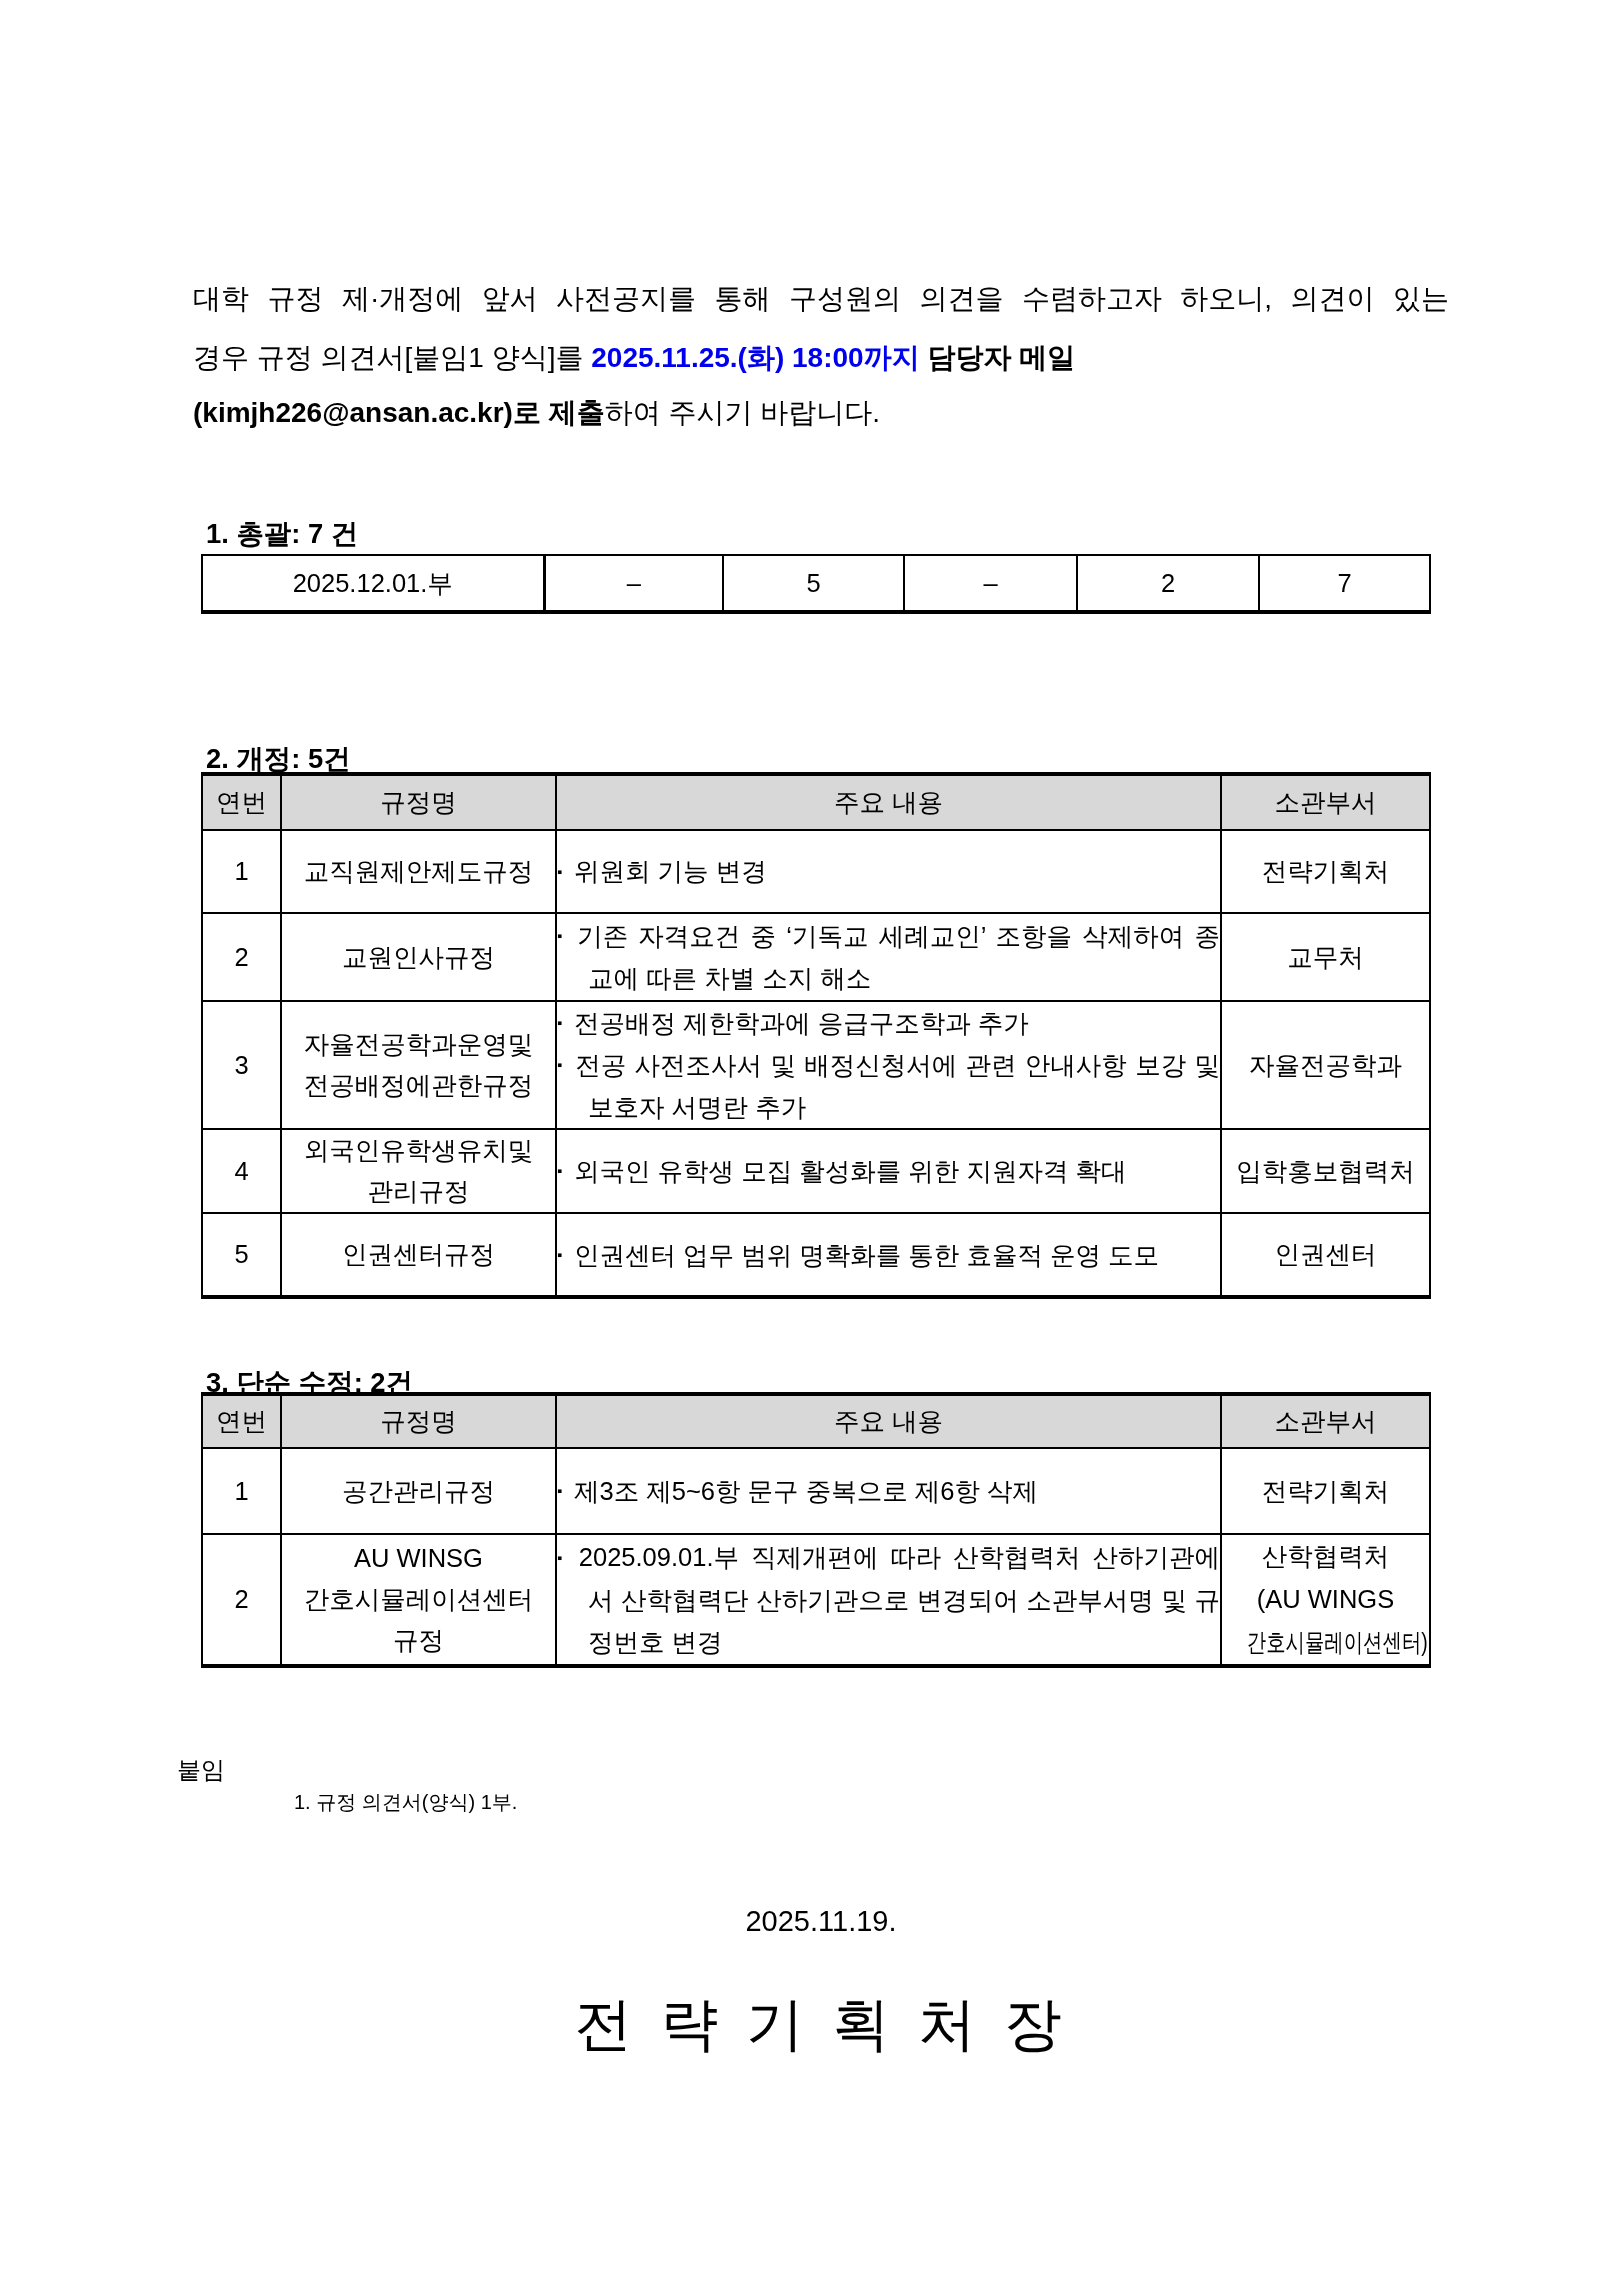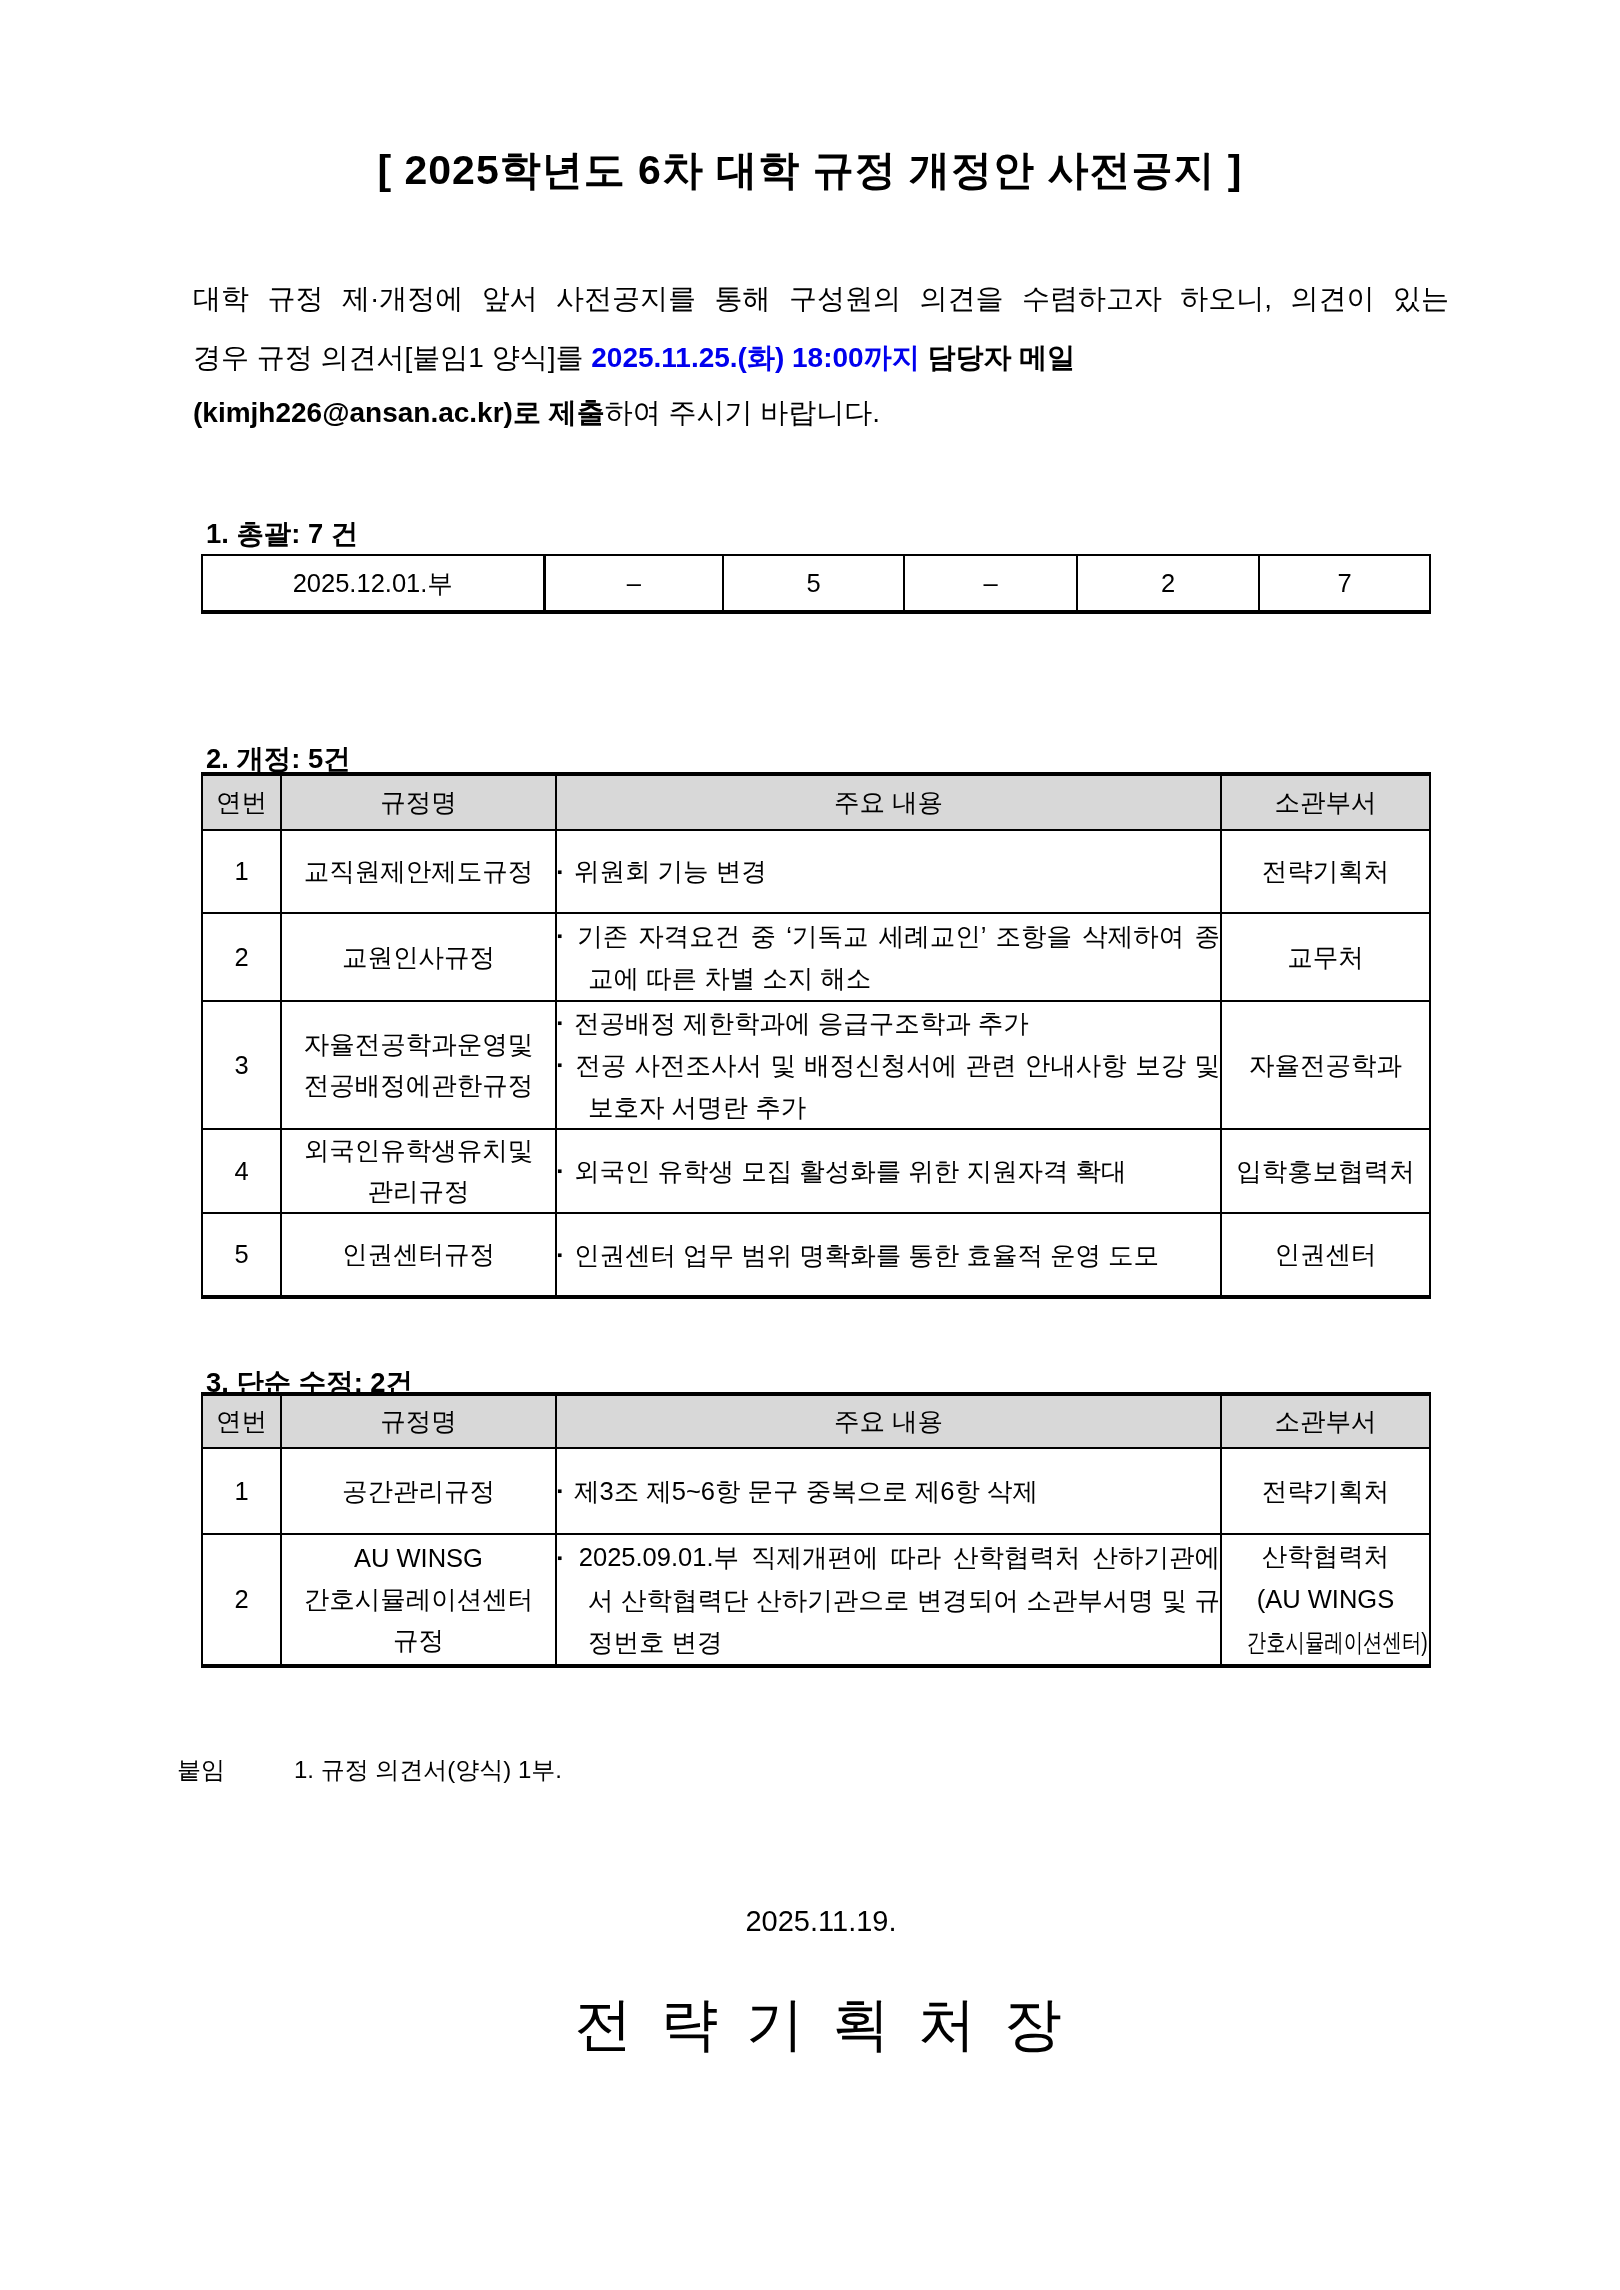--- a/index.html
+++ b/index.html
@@ -31,32 +31,31 @@
   .t1 { top:554px; } .t2 { top:772px; } .t3 { top:1392px; }
   .t1 td.thick { border-right:3.9px solid #000; }
   td.lcell { text-align:left; padding:5.9px 11.8px 5.9px 7.8px; }
   .bi { padding-left:31px; text-indent:-31px; text-align:justify; line-height:42px; }
   .bullet { font-size:14.7px; vertical-align:3.9px; margin-right:11.8px; }
   .pre { white-space:pre-line; line-height:41px;border-radius:13px; }
   .dept-line { line-height:43px; }
   .squish { transform:scaleX(0.76); transform-origin:50% 50%; white-space:nowrap; }
 
   .attach-label { position:absolute; top:1754px; left:177px; font-size:24px; }
-  .attach { position:absolute; left:294px; font-size:24px; white-space:pre-wrap; }
+  .attach { position:absolute; left:294px; font-size:20px; white-space:pre-wrap;margin-top:35px; }
   .a1 { top:1754px; } .a2 { top:1811px; }
   .date { position:absolute; top:1905px; left:193px; width:1256px; text-align:center; font-size:29px; }
   .sig  { position:absolute; top:1986px; left:193px; width:1256px; text-align:center;
           font-size:58px; letter-spacing:5.9px; white-space:pre; }
 </style>
 </head>
 <body>
 
 <div class="page">
 
-  <div class="title">[ 2025학년도 6차 대학 규정 개정안 사전공지 ]</div>
 
   <div class="intro l1">대학 규정 제·개정에 앞서 사전공지를 통해 구성원의 의견을 수렴하고자 하오니, 의견이 있는</div>
   <div class="intro l2"><span>경우 규정 의견서[붙임1 양식]를 </span><span class="hl">2025.11.25.(화) 18:00까지</span><span class="b"> 담당자 메일</span></div>
   <div class="intro l3"><span class="b">(kimjh226@ansan.ac.kr)로 제출</span><span>하여 주시기 바랍니다.</span></div>
 
   <div class="sec-h h1">1. 총괄: 7 건</div>
 
   <table class="t t1">
     <colgroup>
       <col style="width:342px">

